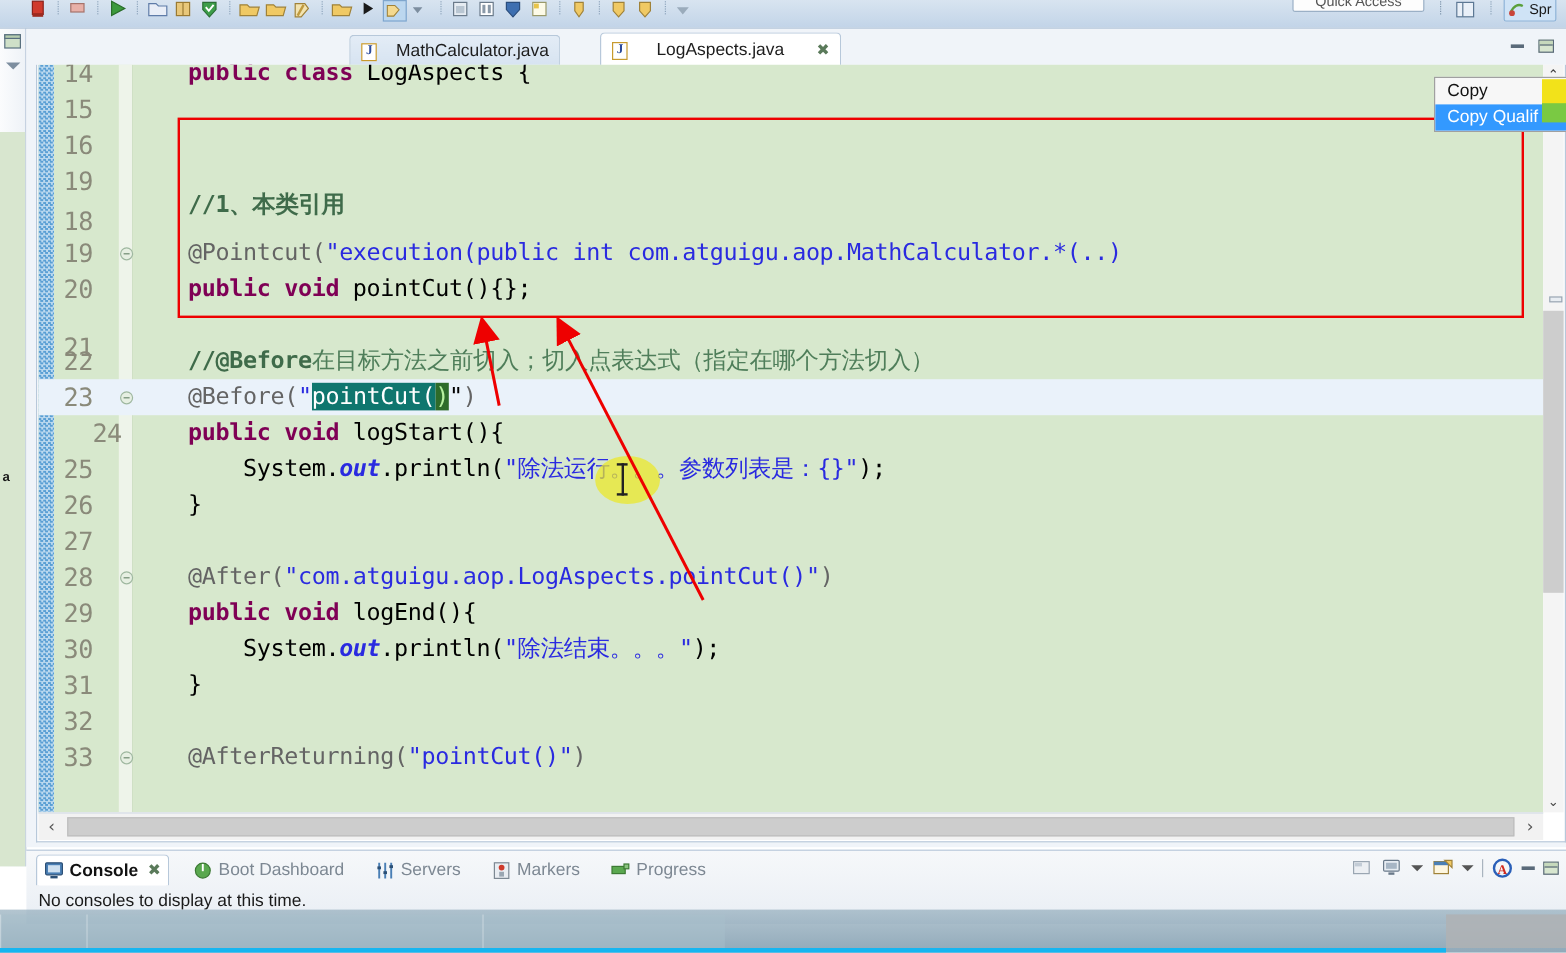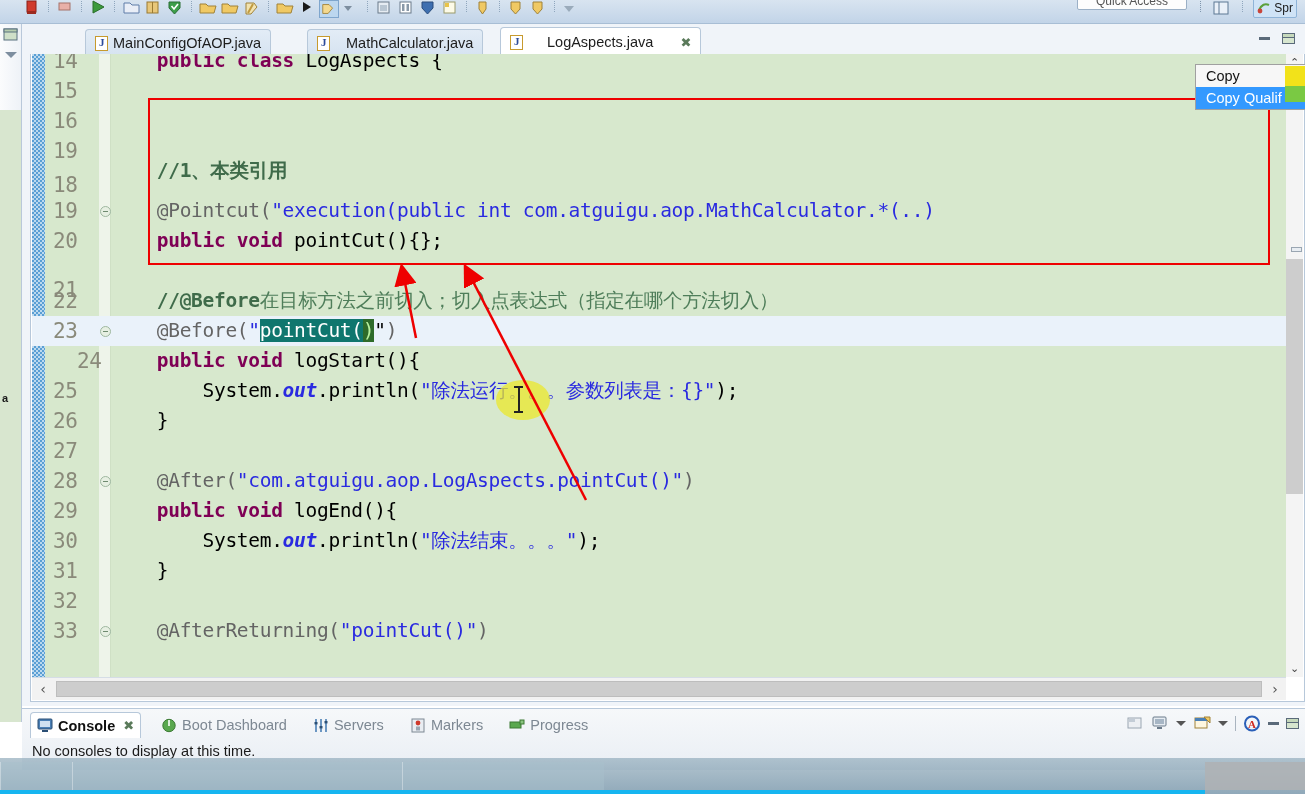--- a/index.html
+++ b/index.html
@@ -407,25 +407,21 @@
         </svg>
     </div>
     <div class="lr-tri"></div>
     <div class="lr-strip"></div>
     <div class="lr-letter">a</div>
   </div>
 
   <div class="editor-wrap">
 
     <div class="tabstrip">
-      <div class="tab inactive" style="left:55px;">
-        <span class="java-ico"></span>
-        <span>MainConfigOfAOP.java</span>
-      </div>
-      <div class="tab inactive" style="left:277px;gap:16px;">
+      <div class="tab inactive" style="left:261px;gap:16px;">
         <span class="java-ico"></span>
         <span>MathCalculator.java</span>
       </div>
       <div class="tab active" style="left:470px;gap:24px;">
         <span class="java-ico"></span>
         <span>LogAspects.java</span>
         <span class="tab-close">✖</span>
       </div>
       <div class="tab-restore-btns">
         <div class="btn-min"></div>

